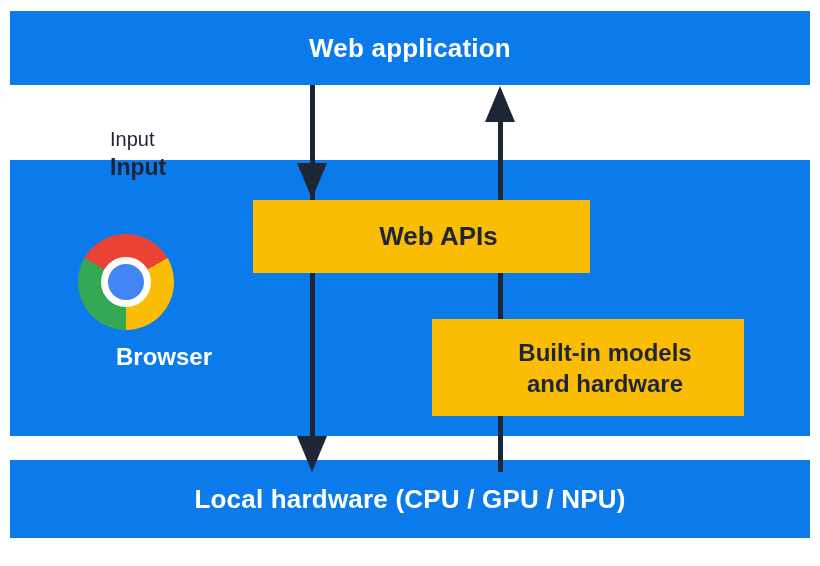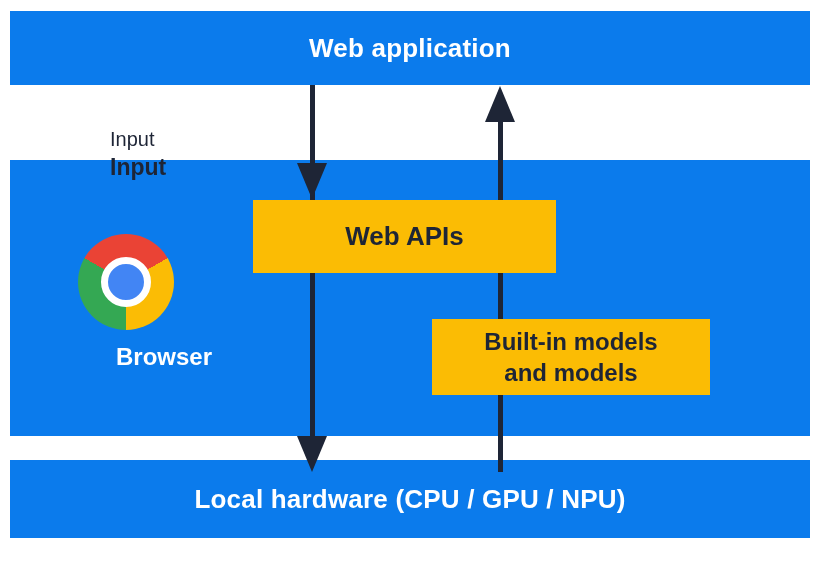--- a/index.html
+++ b/index.html
@@ -55,24 +55,24 @@
   }
   .tri-down{border-top:36px solid var(--ink);}
   .tri-up{border-bottom:36px solid var(--ink);}
   .head-down-1{left:297px;top:163px;}
   .head-down-2{left:297px;top:436px;}
   .head-up{left:485px;top:86px;}
   
   .ybox{
     position:absolute;background:var(--yellow);z-index:3;
     display:flex;flex-direction:column;align-items:center;justify-content:center;
-    color:var(--ink);font-weight:700;text-align:center;
+    color:var(--ink);font-weight:700;text-align:center;padding-left:34px;
   }
   .box-webapis{left:253px;top:200px;width:303px;height:73px;font-size:26px;}
-  .box-builtin{left:432px;top:319px;width:278px;height:76px;font-size:24px;line-height:31px;}
+  .box-builtin{left:432px;top:319px;width:278px;height:97px;font-size:24px;line-height:31px;}
   
   .chrome-logo{
     position:absolute;left:78px;top:234px;width:96px;height:96px;
     border-radius:50%;z-index:2;
     background:conic-gradient(from -60deg,
       var(--chrome-red) 0deg 120deg,
       var(--chrome-yellow) 120deg 240deg,
       var(--chrome-green) 240deg 360deg);
     display:flex;align-items:center;justify-content:center;
   }
@@ -112,20 +112,20 @@
   <div class="chrome-logo">
     <div class="chrome-center"></div>
   </div>
   <div class="browser-label">Browser</div>
 
   <div class="ybox box-webapis">
     <span>Web APIs</span>
   </div>
   <div class="ybox box-builtin">
     <span>Built-in models</span>
-    <span>and models</span>
+    <span>and hardware</span>
   </div>
 
   <div class="bar bar-bottom">
     <span class="bar-title">Local hardware (CPU / GPU / NPU)</span>
   </div>
 
 </div>
 
 </body></html>

